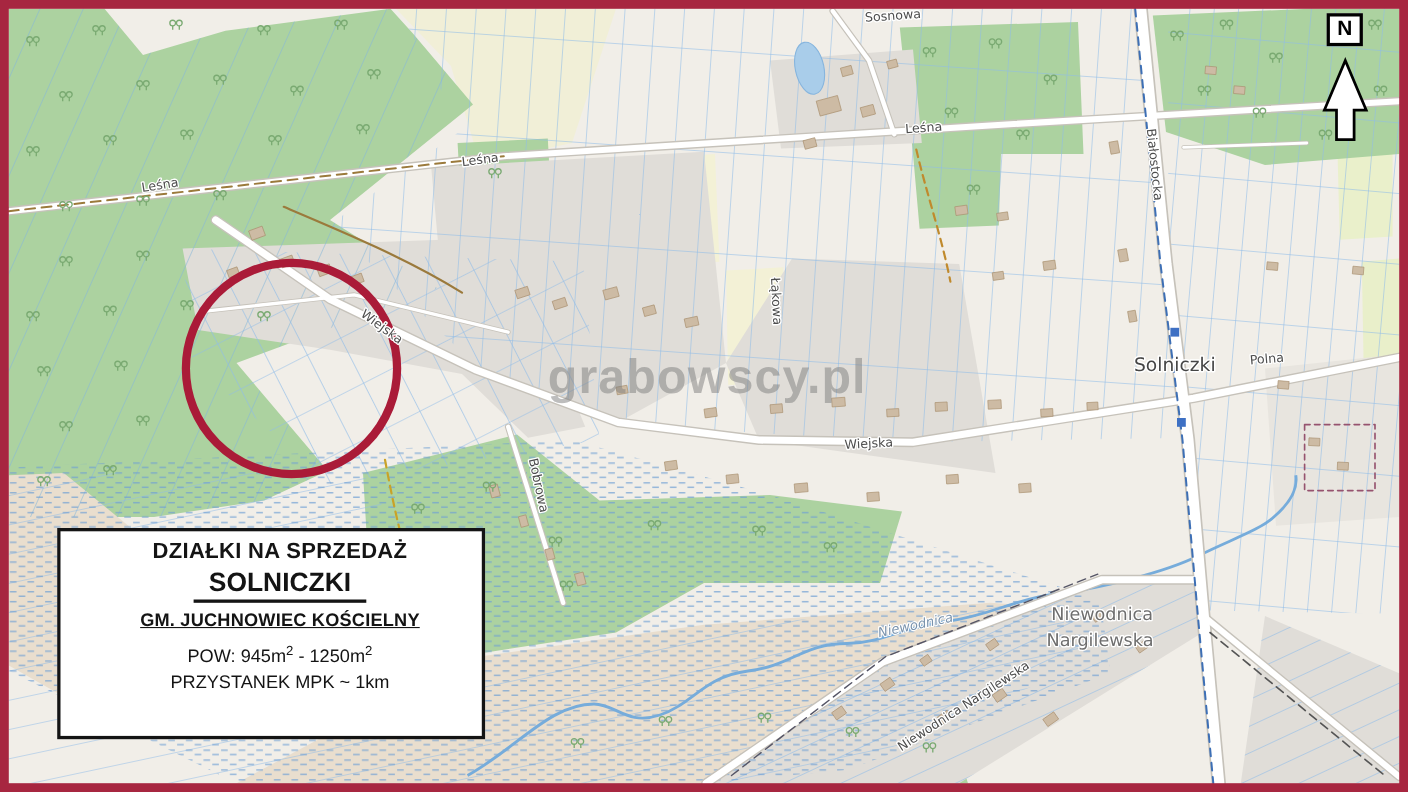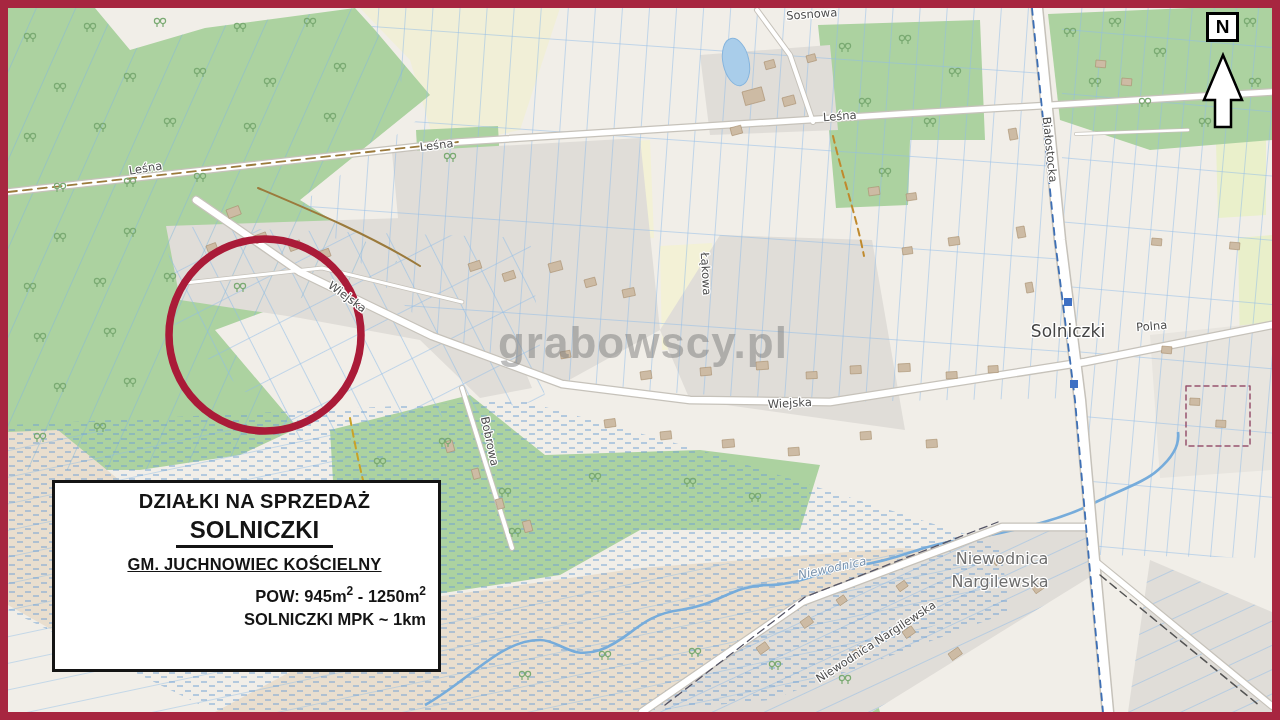--- a/index.html
+++ b/index.html
@@ -21,21 +21,21 @@
        font-size:44px;font-weight:700;letter-spacing:1px;color:#7e7e7e;opacity:.5;
        white-space:nowrap;font-family:Liberation Sans, sans-serif;}
   
   .infobox{position:absolute;z-index:3;left:52px;top:480px;width:389px;height:192px;
        background:#fff;border:3px solid #141414;box-sizing:border-box;color:#141414;
        padding:7px 12px 0 28px;}
   .ib-title{font-size:20px;font-weight:700;text-align:center;letter-spacing:.3px;}
   .ib-city{font-size:24px;font-weight:700;text-align:center;margin-top:3px;}
   .ib-city span{display:inline-block;border-bottom:3px solid #141414;padding:0 14px 1px 14px;}
   .ib-commune{font-size:16.5px;font-weight:700;text-align:center;margin-top:7px;letter-spacing:.2px;text-decoration:underline;}
-  .ib-lines{margin-top:9px;font-size:16.5px;font-weight:700;line-height:1.42;text-align:right;}
+  .ib-lines{margin-top:9px;font-size:16.5px;font-weight:400;line-height:1.42;text-align:center;}
   .ib-lines sup{font-size:12px;}
   
   .nbox{position:absolute;z-index:3;left:1206px;top:12px;width:33px;height:30px;background:#fff;
        border:3px solid #000;box-sizing:border-box;text-align:center;font-weight:700;font-size:19px;
        line-height:24px;color:#000;}
   
   .border-overlay{position:absolute;z-index:4;left:0;top:0;right:0;bottom:0;
        border:8px solid #A72640;pointer-events:none;box-sizing:border-box;}
 </style>
 </head>
@@ -319,21 +319,21 @@
 <div class="watermark">grabowscy.pl</div>
 
 <div class="infobox">
   <div class="ib-title">DZIAŁKI NA SPRZEDAŻ</div>
   <div class="ib-city">
     <span>SOLNICZKI</span>
   </div>
   <div class="ib-commune">GM. JUCHNOWIEC KOŚCIELNY</div>
   <div class="ib-lines">
     <div><span>POW: 945m</span><sup>2</sup><span> - 1250m</span><sup>2</sup></div>
-    <div>SOLNICZKI MPK ~ 1km</div>
+    <div>PRZYSTANEK MPK ~ 1km</div>
   </div>
 </div>
 
 <div class="nbox">N</div>
 
 <div class="border-overlay"></div>
 
 </div>
 
 </body></html>

